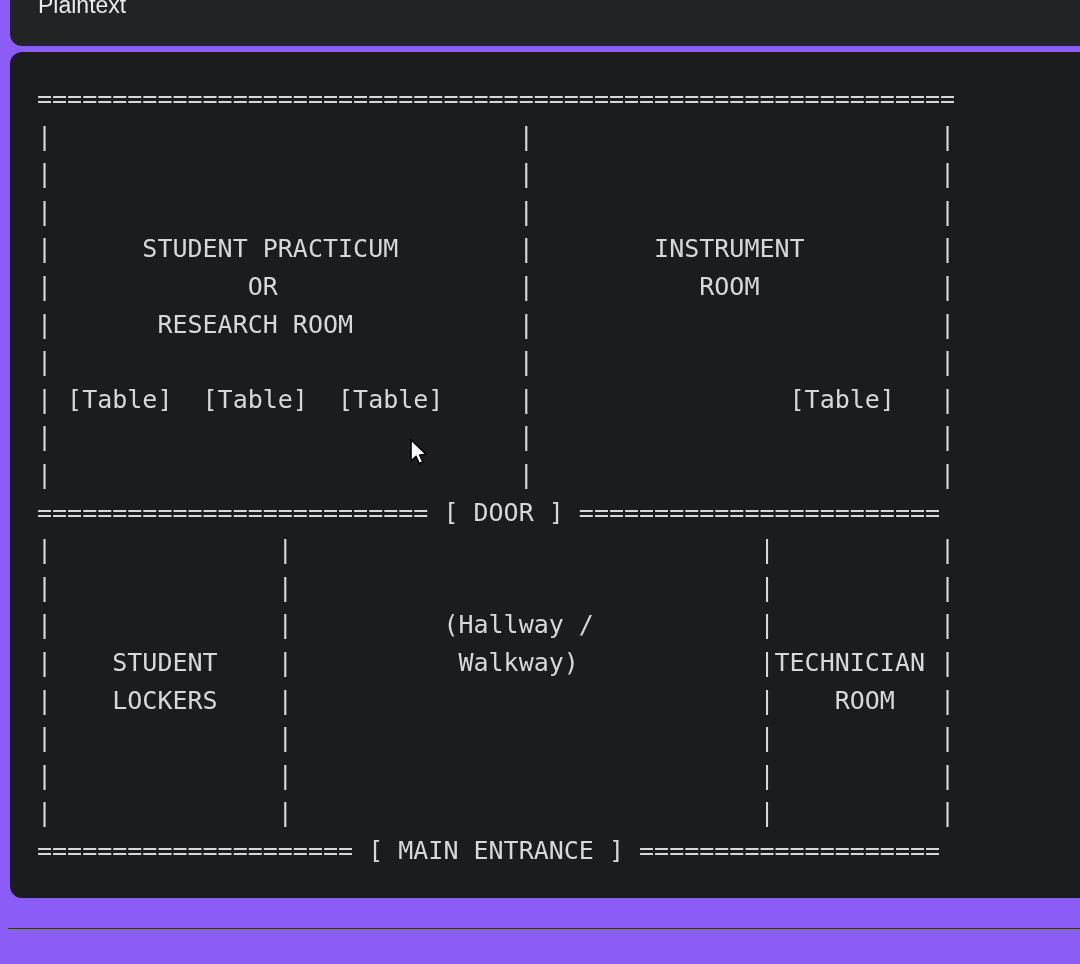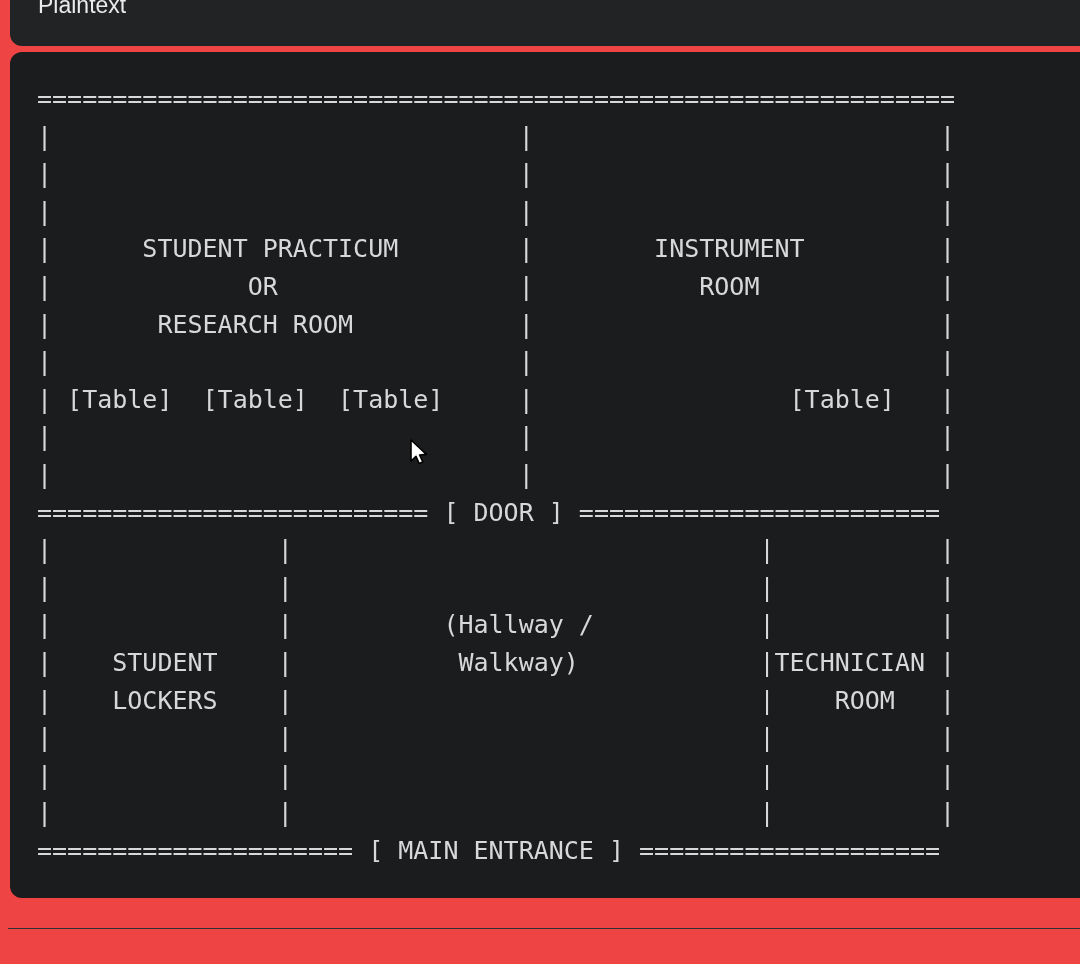--- a/index.html
+++ b/index.html
@@ -1,20 +1,20 @@
 <!DOCTYPE html>
 <html><head>
 <meta charset="utf-8">
 <style>
   html, body { margin: 0; padding: 0; background: #0e0f10; }
   .page {
     position: relative;
     width: 1080px;
     height: 964px;
-    background: #ef4444;
+    background: #8b5cf6;
     overflow: hidden;
   }
   .card-header {
     position: absolute;
     left: 10px;
     top: -30px;
     width: 1090px;
     height: 76px;
     background: #212325;
     border-radius: 12px;

